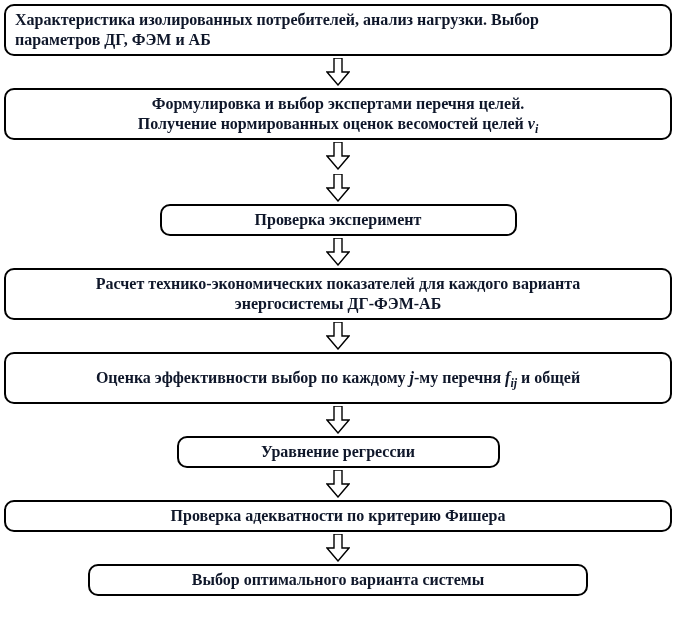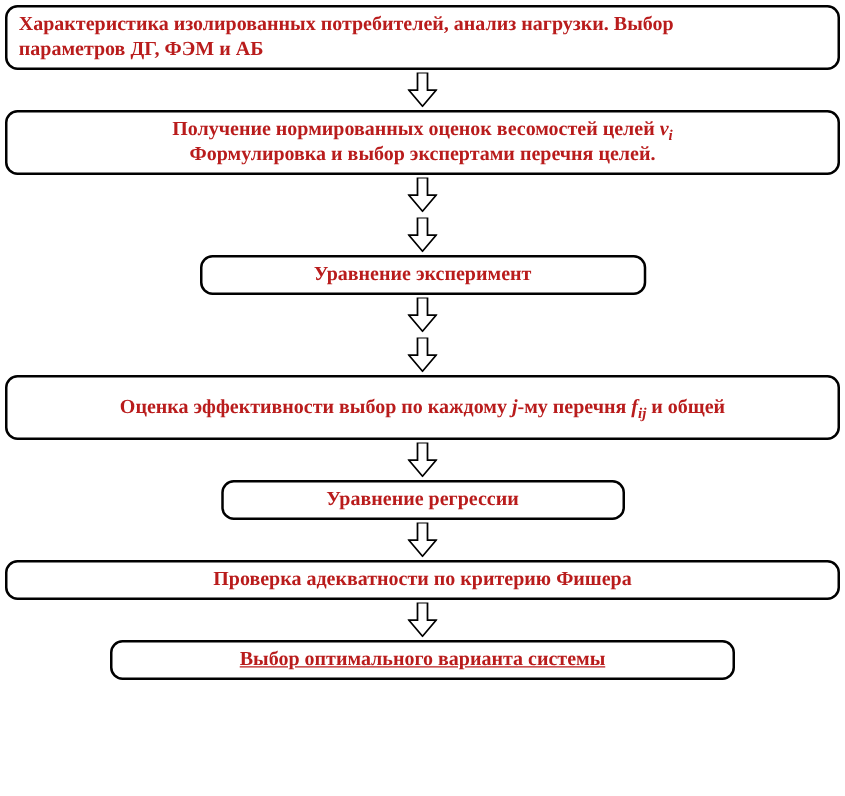--- a/index.html
+++ b/index.html
@@ -19,21 +19,21 @@
     padding-top: 4px;
     display: flex;
     flex-direction: column;
     align-items: center;
   }
   .box {
     box-sizing: border-box;
     border: 2px solid #000;
     border-radius: 10px;
     background: #fff;
-    color: #b91c1c;
+    color: #0f172a;
     display: flex;
     flex-direction: column;
     justify-content: center;
     align-items: center;
     text-align: center;
     font-weight: bold;
     font-size: 16px;
     line-height: 1.28;
     padding: 2px 10px;
     flex-shrink: 0;
@@ -41,21 +41,21 @@
   .box.full { width: 668px; }
   .box.tall { height: 52px; }
   .box.short { height: 32px; }
   .box.left-align {
     align-items: flex-start;
     text-align: left;
     padding-left: 9px;
   }
   .w-experiment { width: 357px; }
   .w-regression { width: 323px; }
-  .w-optimal   { width: 500px; text-decoration: underline; }
+  .w-optimal   { width: 500px; }
   .arrow {
     flex-shrink: 0;
     margin: 2px 0;
     display: block;
   }
   i { font-style: italic; }
   sub {
     font-size: 12px;
     line-height: 0;
   }
@@ -68,41 +68,45 @@
   <div class="box full tall left-align">
     <div>Характеристика изолированных потребителей, анализ нагрузки. Выбор</div>
     <div>параметров ДГ, ФЭМ и АБ</div>
   </div>
 
   <svg class="arrow" width="24" height="28" viewBox="0 0 24 28">
     <polygon points="8,0 8,14 1,14 12,27 23,14 16,14 16,0" fill="#fff" stroke="#000" stroke-width="1.4"></polygon>
   </svg>
 
   <div class="box full tall">
+    <div>Формулировка и выбор экспертами перечня целей.</div>
     <div><span>Получение нормированных оценок весомостей целей </span><i>v</i><sub><i>i</i></sub></div>
-    <div>Формулировка и выбор экспертами перечня целей.</div>
   </div>
 
   <svg class="arrow" width="24" height="28" viewBox="0 0 24 28">
     <polygon points="8,0 8,14 1,14 12,27 23,14 16,14 16,0" fill="#fff" stroke="#000" stroke-width="1.4"></polygon>
   </svg>
 
 
   <svg class="arrow" width="24" height="28" viewBox="0 0 24 28">
     <polygon points="8,0 8,14 1,14 12,27 23,14 16,14 16,0" fill="#fff" stroke="#000" stroke-width="1.4"></polygon>
   </svg>
 
   <div class="box short w-experiment">
-    <div>Уравнение эксперимент</div>
+    <div>Проверка эксперимент</div>
   </div>
 
   <svg class="arrow" width="24" height="28" viewBox="0 0 24 28">
     <polygon points="8,0 8,14 1,14 12,27 23,14 16,14 16,0" fill="#fff" stroke="#000" stroke-width="1.4"></polygon>
   </svg>
 
+  <div class="box full tall">
+    <div>Расчет технико-экономических показателей для каждого варианта</div>
+    <div>энергосистемы ДГ-ФЭМ-АБ</div>
+  </div>
 
   <svg class="arrow" width="24" height="28" viewBox="0 0 24 28">
     <polygon points="8,0 8,14 1,14 12,27 23,14 16,14 16,0" fill="#fff" stroke="#000" stroke-width="1.4"></polygon>
   </svg>
 
   <div class="box full tall">
     <div><span>Оценка эффективности выбор по каждому </span><i>j</i><span>-му перечня </span><i>f</i><sub><i>ij</i></sub><span> и общей</span></div>
   </div>
 
   <svg class="arrow" width="24" height="28" viewBox="0 0 24 28">

